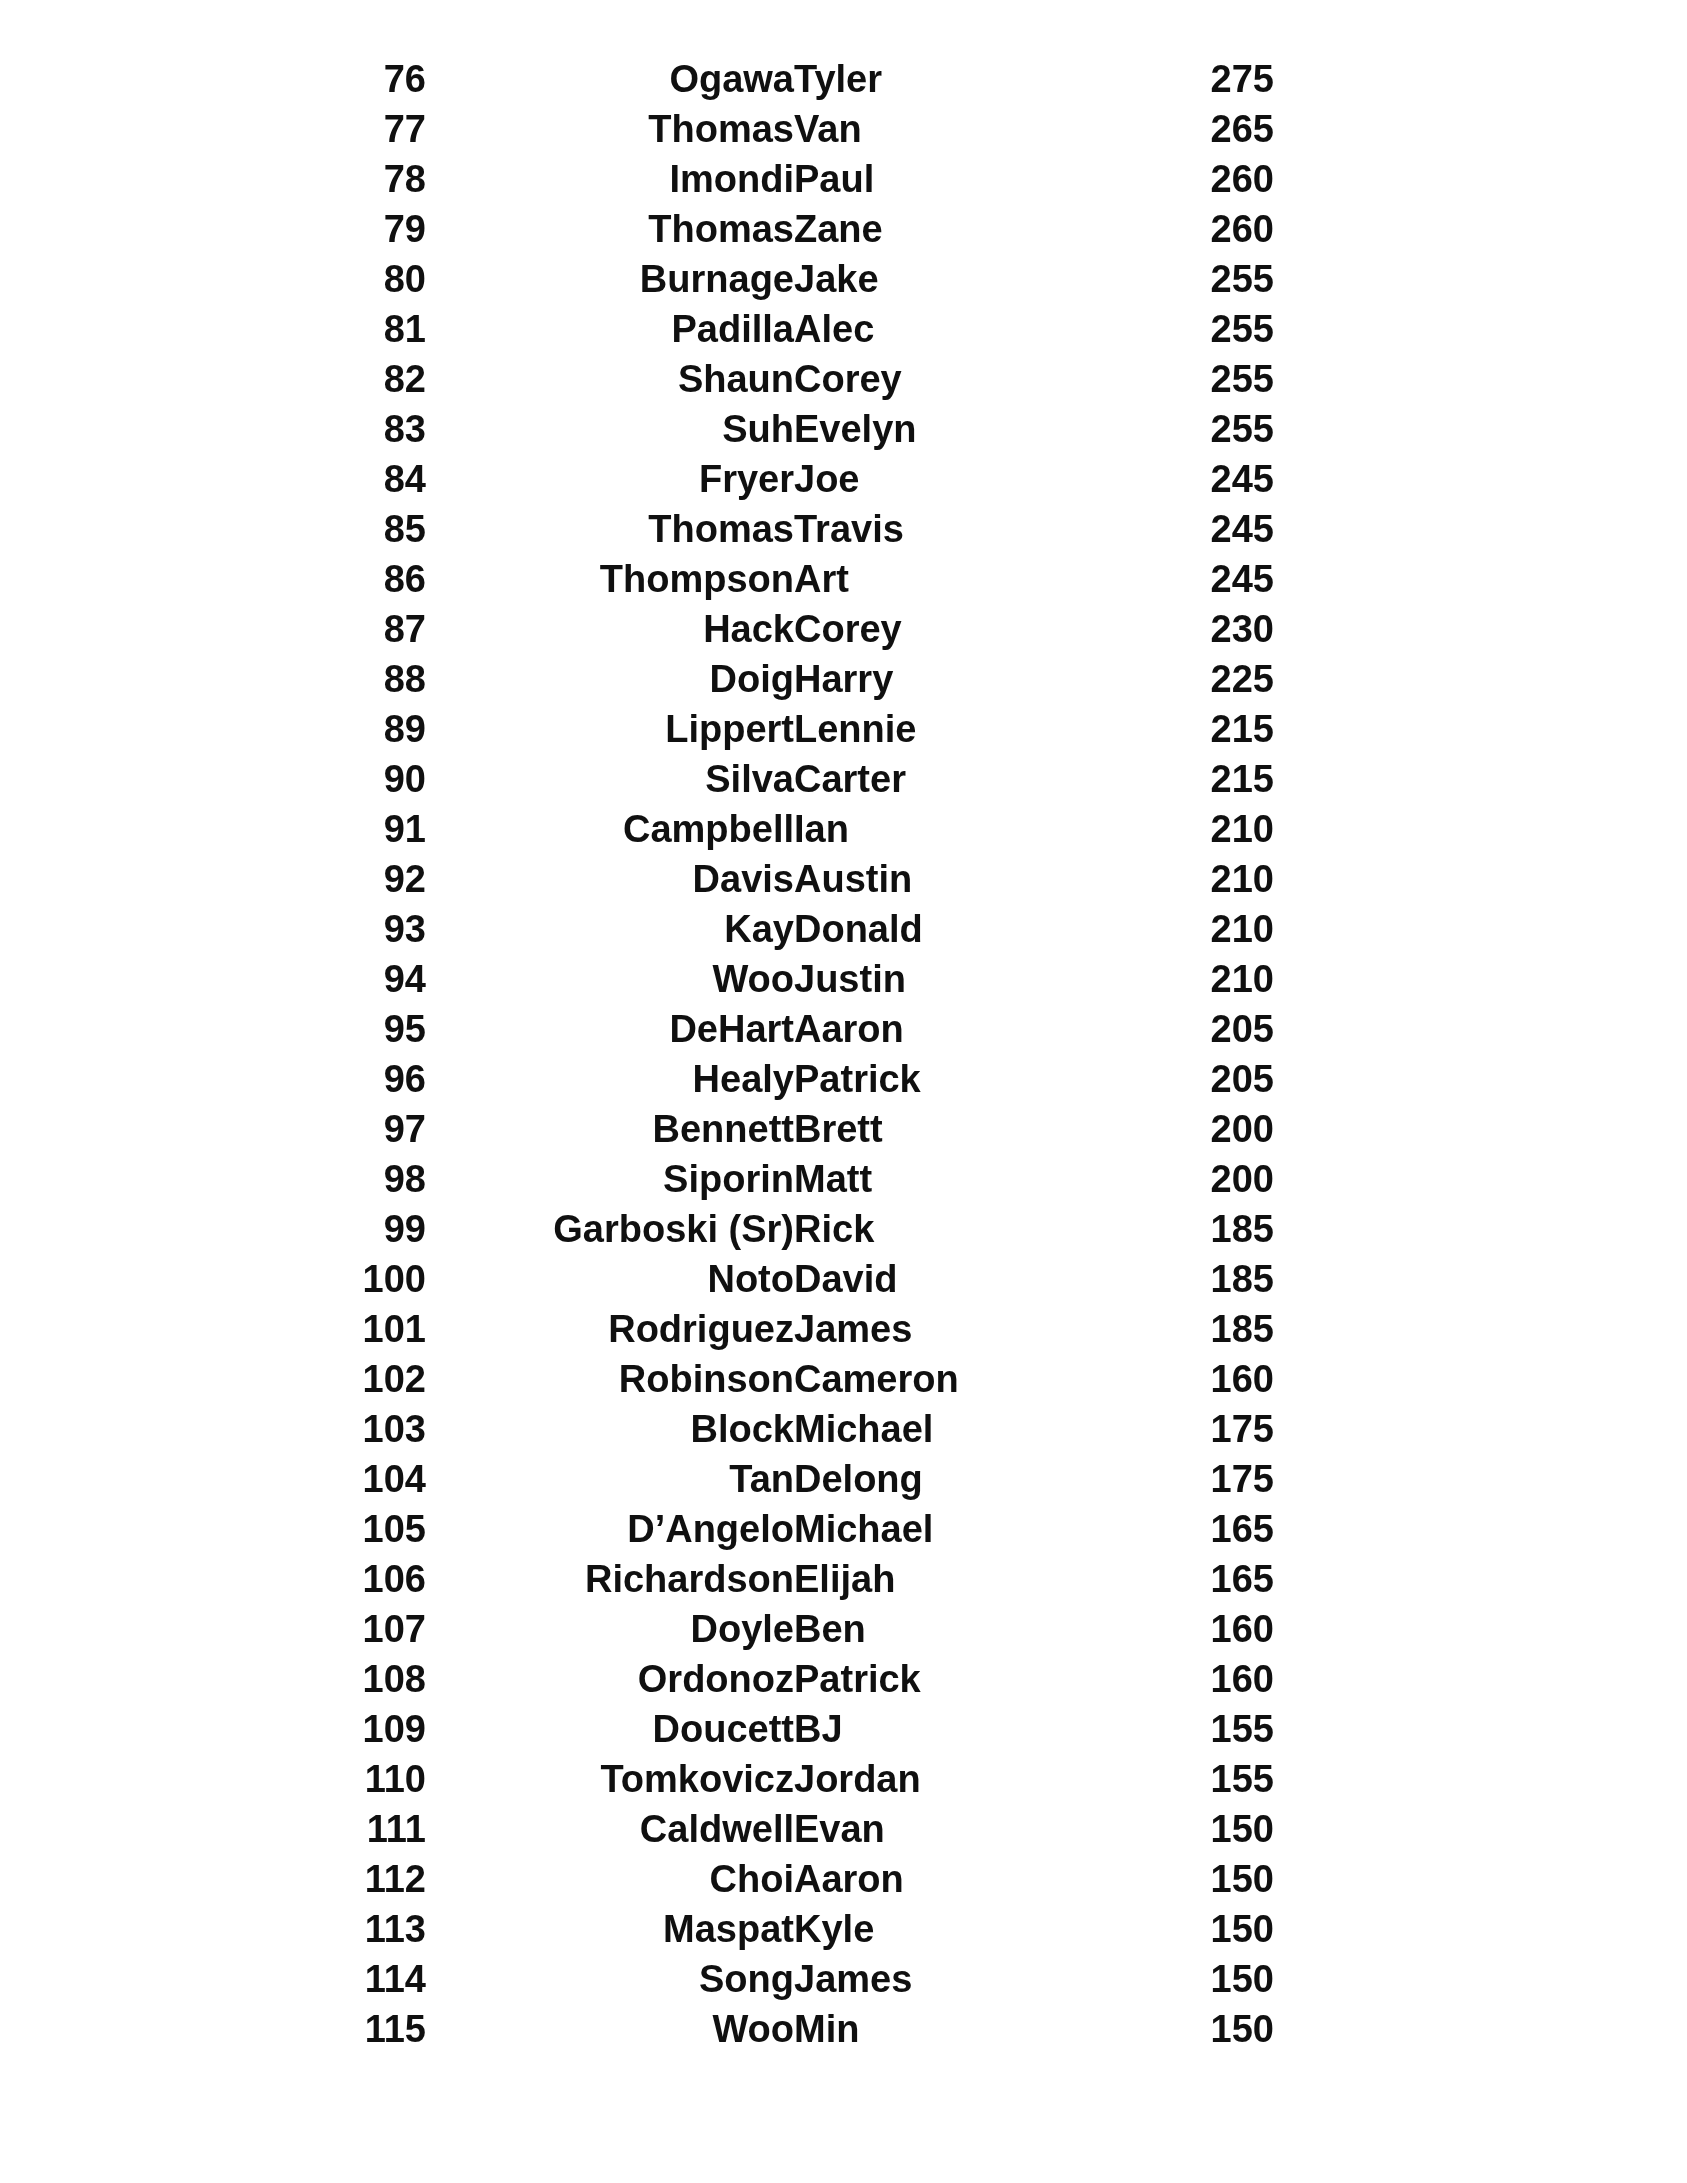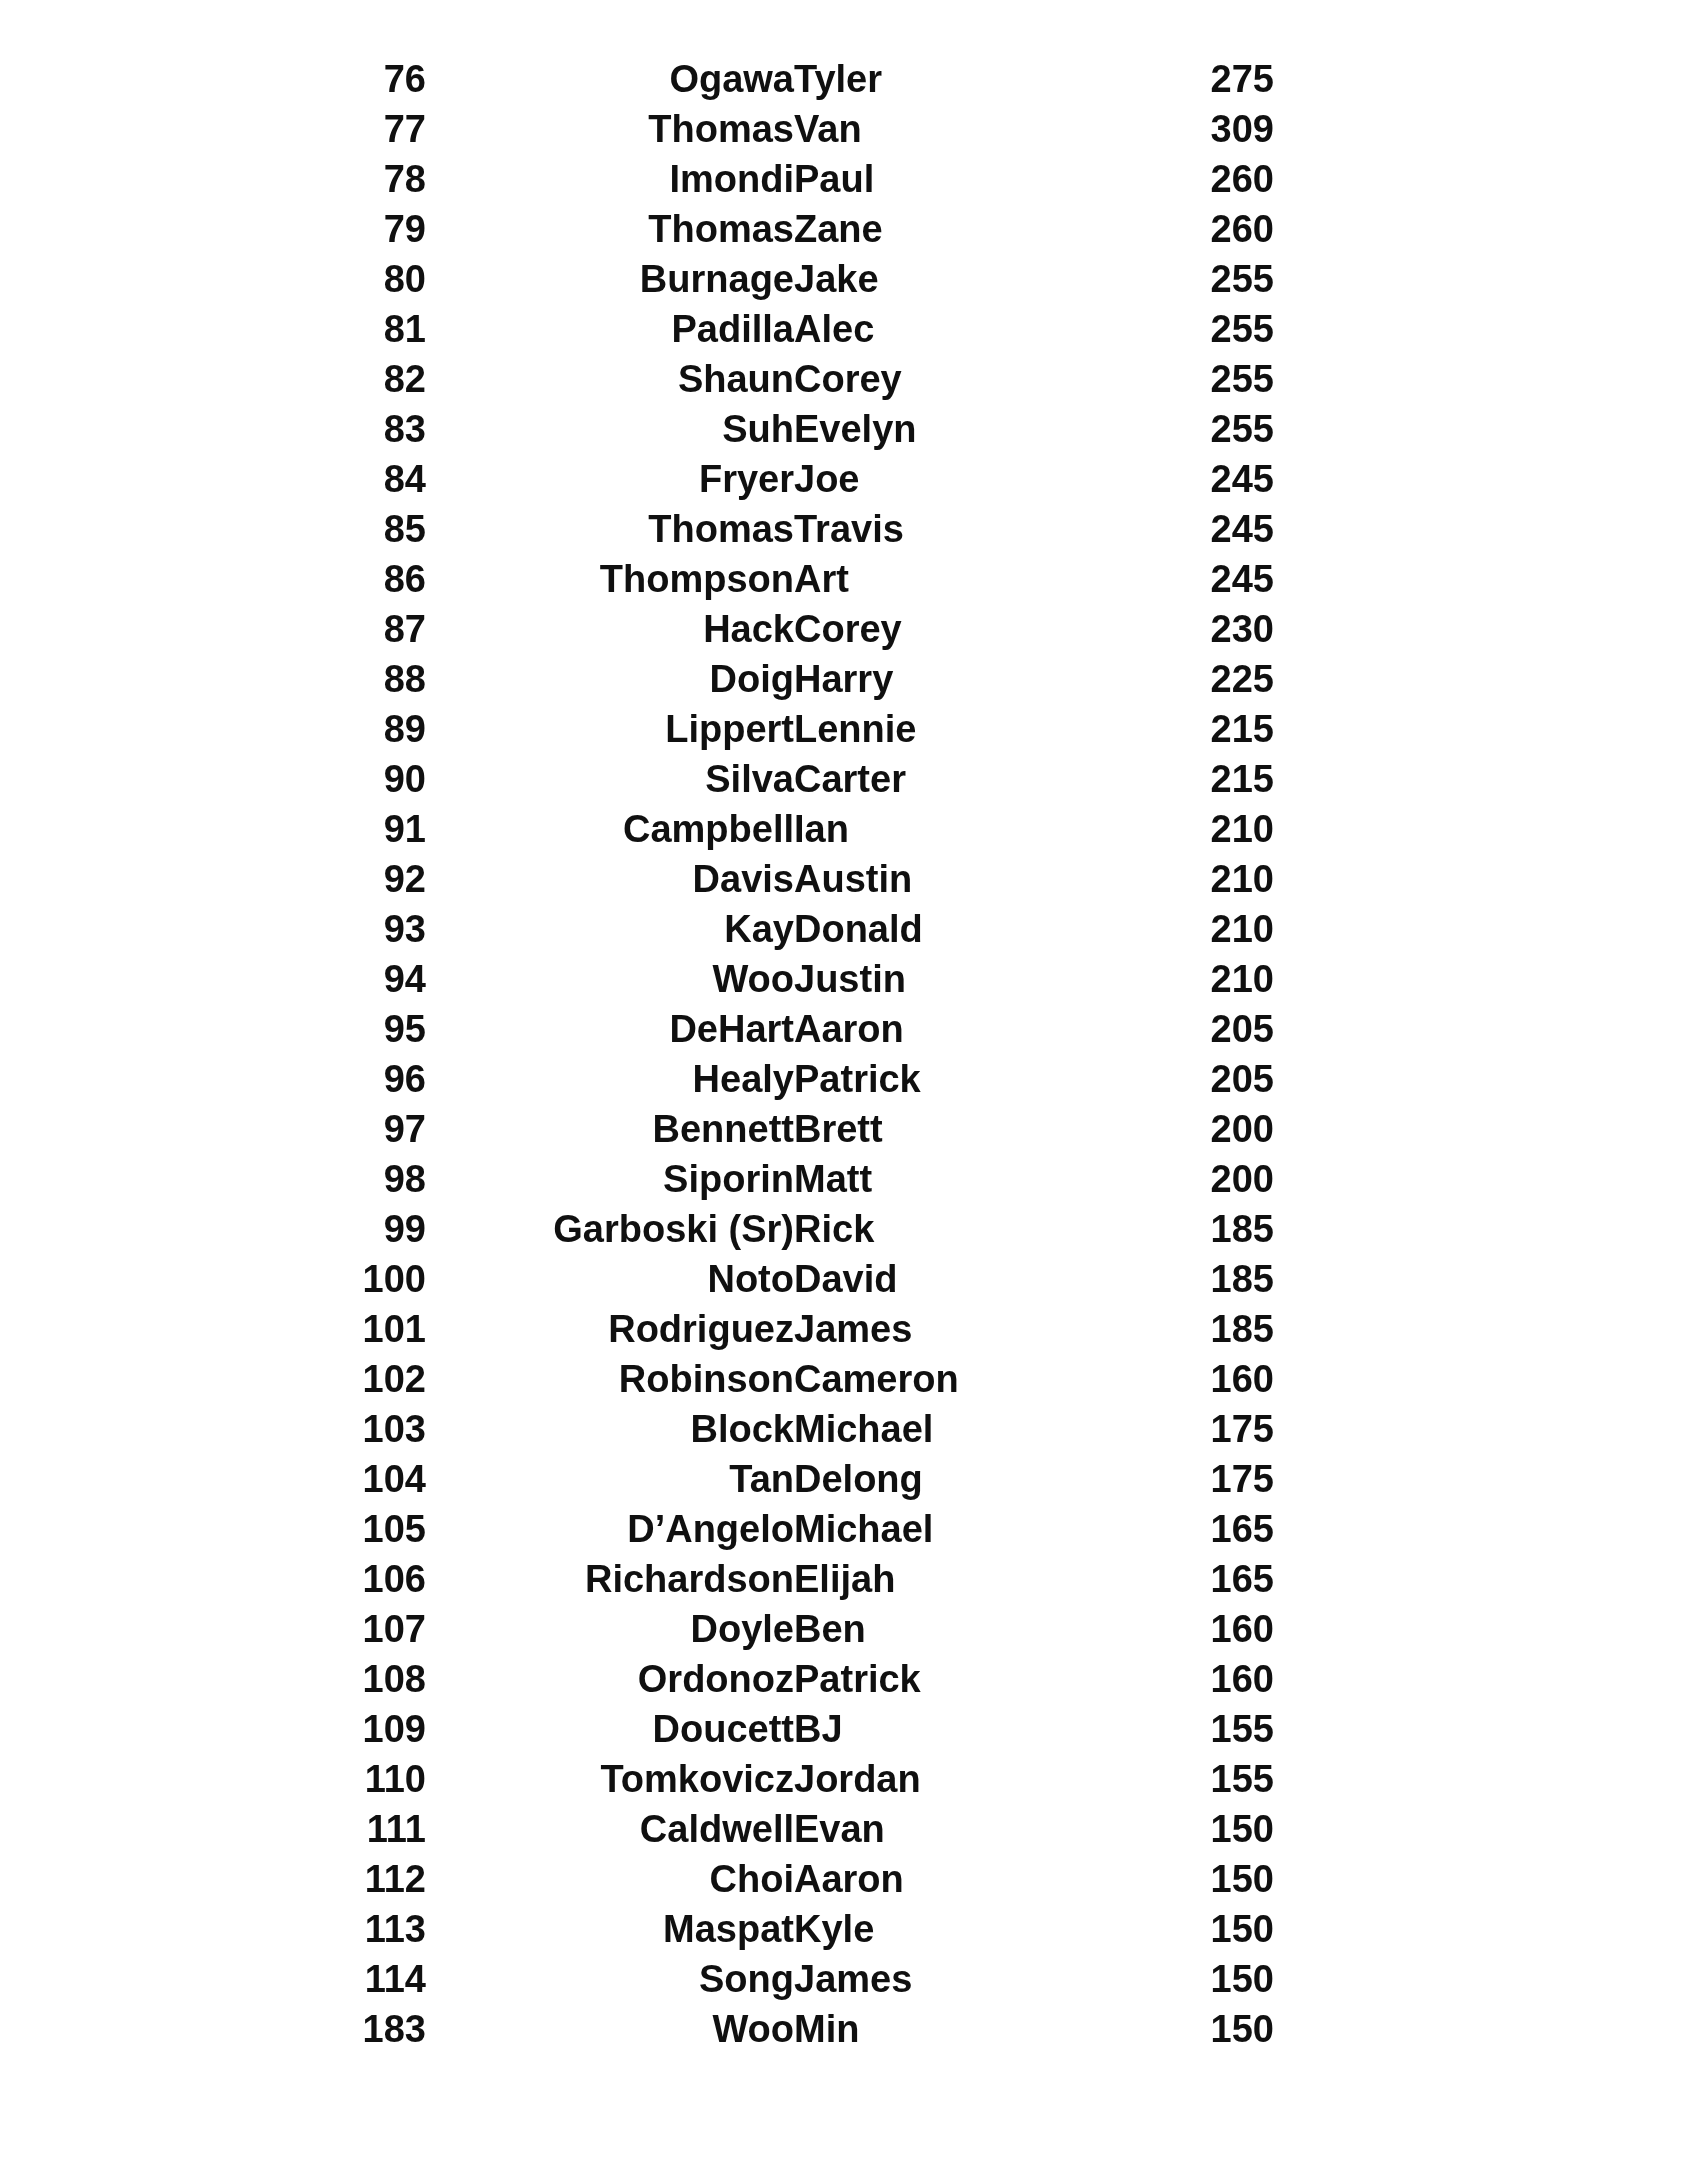--- a/index.html
+++ b/index.html
@@ -66,21 +66,21 @@
       <div class="row">
         <div class="cell rank">76</div>
         <div class="cell last">Ogawa</div>
         <div class="cell first">Tyler</div>
         <div class="cell points">275</div>
       </div>
       <div class="row">
         <div class="cell rank">77</div>
         <div class="cell last">Thomas</div>
         <div class="cell first">Van</div>
-        <div class="cell points">309</div>
+        <div class="cell points">265</div>
       </div>
       <div class="row">
         <div class="cell rank">78</div>
         <div class="cell last">Imondi</div>
         <div class="cell first">Paul</div>
         <div class="cell points">260</div>
       </div>
       <div class="row">
         <div class="cell rank">79</div>
         <div class="cell last">Thomas</div>
@@ -291,20 +291,20 @@
         <div class="cell first">Kyle</div>
         <div class="cell points">150</div>
       </div>
       <div class="row">
         <div class="cell rank">114</div>
         <div class="cell last">Song</div>
         <div class="cell first">James</div>
         <div class="cell points">150</div>
       </div>
       <div class="row">
-        <div class="cell rank">183</div>
+        <div class="cell rank">115</div>
         <div class="cell last">Woo</div>
         <div class="cell first">Min</div>
         <div class="cell points">150</div>
       </div>
     </div>
 </div>
 
 
 </body></html>

